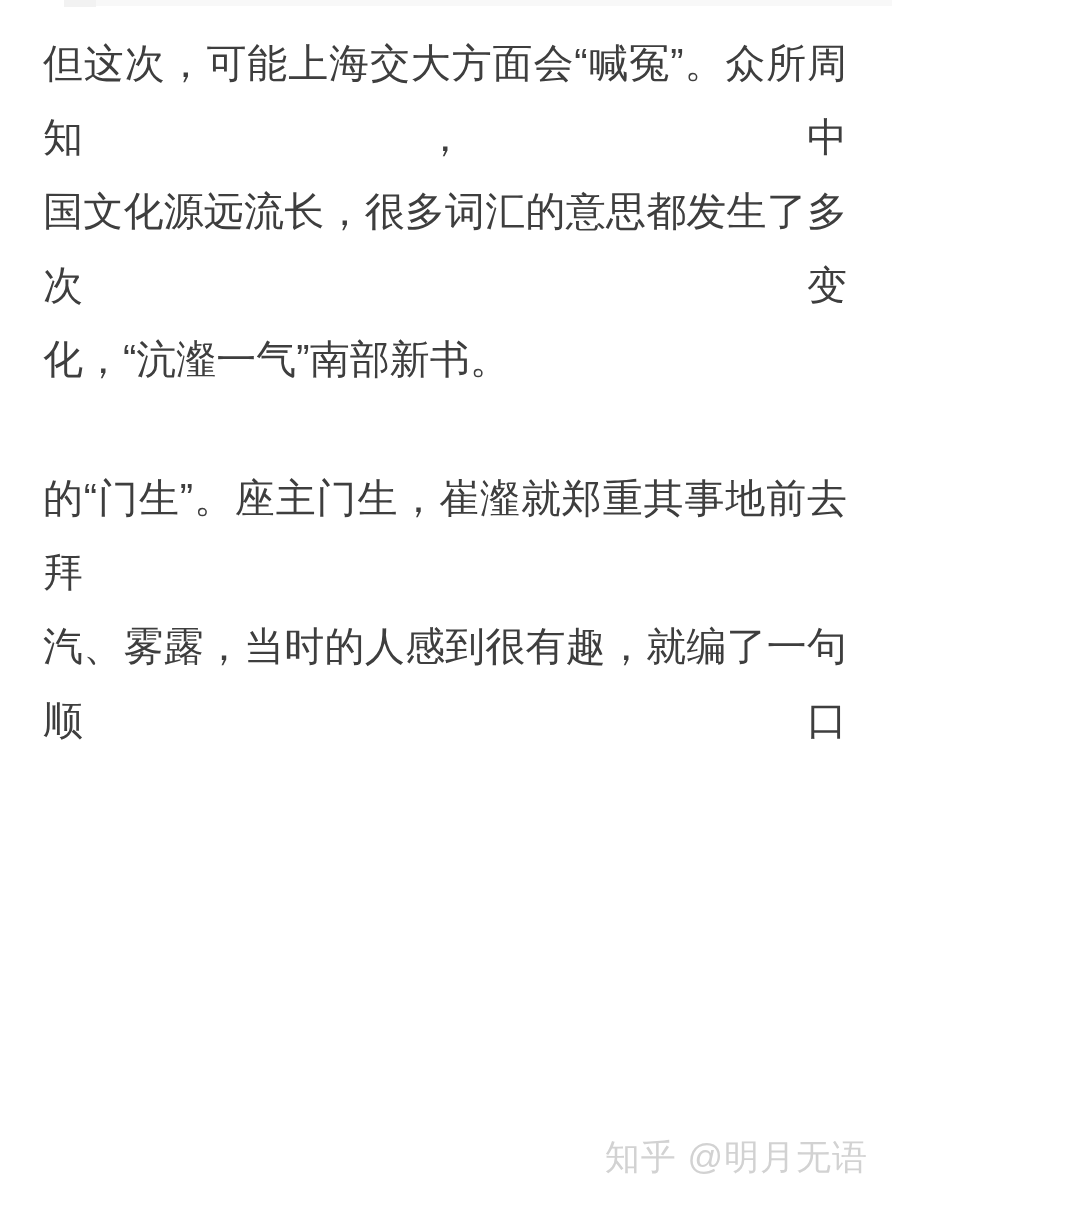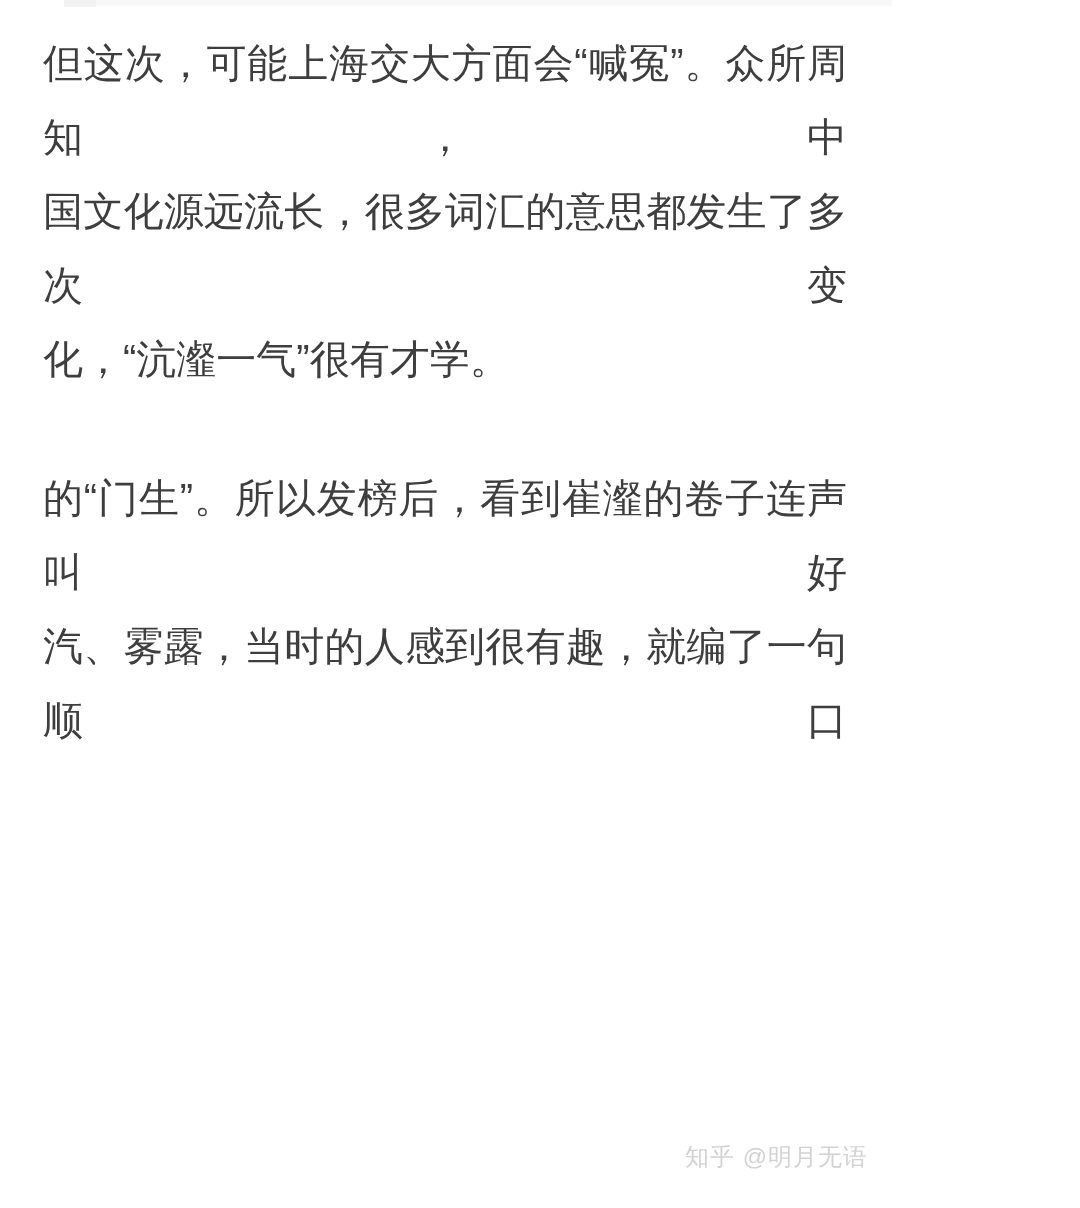--- a/index.html
+++ b/index.html
@@ -51,47 +51,47 @@
     text-align-last: justify;
     white-space: normal;
   }
   .line.last {
     text-align-last: left;
   }
   .watermark {
     position: absolute;
     top: 1139px;
     right: 24px;
-    font-size: 24px;
+    font-size: 35px;
     line-height: 36px;
     letter-spacing: 1px;
     color: #d2d2d2;
     text-shadow: 2px 2px 0 #ffffff;
     white-space: nowrap;
   }
 </style>
 </head>
 <body>
 
 <div class="page">
 
   <div class="top-strip"></div>
   <div class="top-strip-patch"></div>
 
   <div class="article">
 
     <p class="para">
       <span class="line">但这次，可能上海交大方面会“喊冤”。众所周知，中</span>
       <span class="line">国文化源远流长，很多词汇的意思都发生了多次变</span>
-      <span class="line last">化，“沆瀣一气”很有才学。</span>
+      <span class="line last">化，“沆瀣一气”南部新书。</span>
     </p>
 
 
     <p class="para">
-      <span class="line">的“门生”。所以发榜后，看到崔瀣的卷子连声叫好</span>
+      <span class="line">的“门生”。座主门生，崔瀣就郑重其事地前去拜</span>
       <span class="line">汽、雾露，当时的人感到很有趣，就编了一句顺口</span>
     </p>
 
   </div>
 
   <div class="watermark">
     <span>知乎 @明月无语</span>
   </div>
 
 </div>

